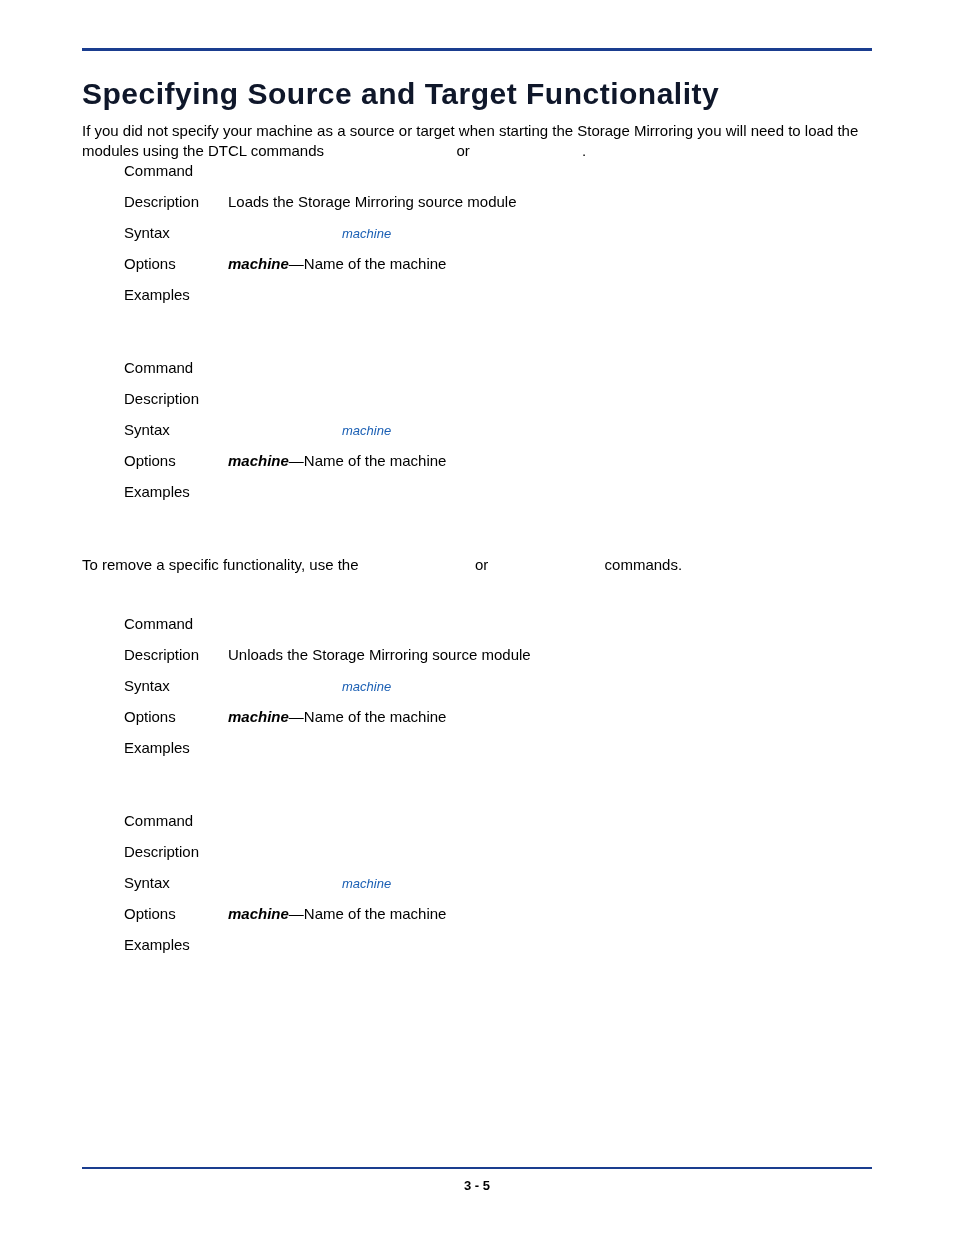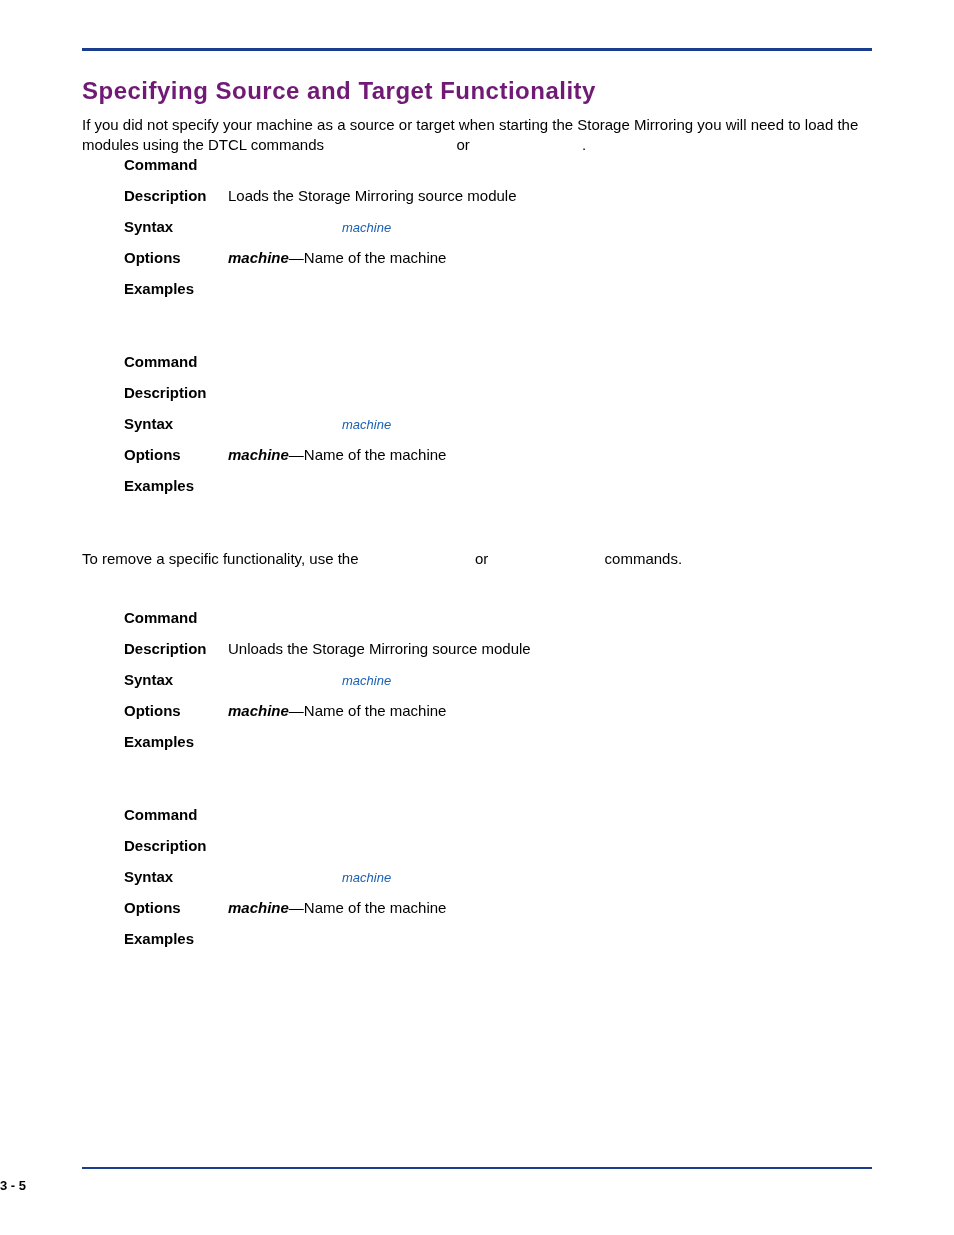--- a/index.html
+++ b/index.html
@@ -14,41 +14,41 @@
   }
   .page {
     padding: 48px 82px 0 82px;
   }
   .rule-top {
     border-top: 3px solid #1a3d8f;
     margin-bottom: 26px;
   }
   h1.title {
     margin: 0 0 10px 0;
-    font-size: 24px;
+    font-size: 30px;
     font-weight: bold;
-    color: #701a75;
+    color: #0f172a;
     letter-spacing: 0.5px;
   }
   .intro {
     line-height: 1.35;
   }
   .cmd-block {
     margin-left: 42px;
     margin-bottom: 56px;
   }
   .cmd-row {
     display: flex;
     align-items: baseline;
     margin-bottom: 14px;
   }
   .cmd-label {
     width: 104px;
     flex-shrink: 0;
-    font-weight: bold;
+    font-weight: normal;
   }
   .cmd-value {
     flex: 1;
   }
   .syntax-machine {
     color: #1a5fb4;
     font-style: italic;
     font-size: 13px;
     margin-left: 114px;
   }
@@ -64,20 +64,21 @@
     left: 82px;
     right: 82px;
     bottom: 66px;
     border-top: 2px solid #1a3d8f;
   }
   .pagenum {
     position: absolute;
     left: 0;
     right: 0;
     bottom: 42px;
+    text-align: center;
     font-weight: bold;
     font-size: 13px;
   }
 </style>
 </head>
 <body>
 
 <div class="page">
   <div class="rule-top"></div>
 

